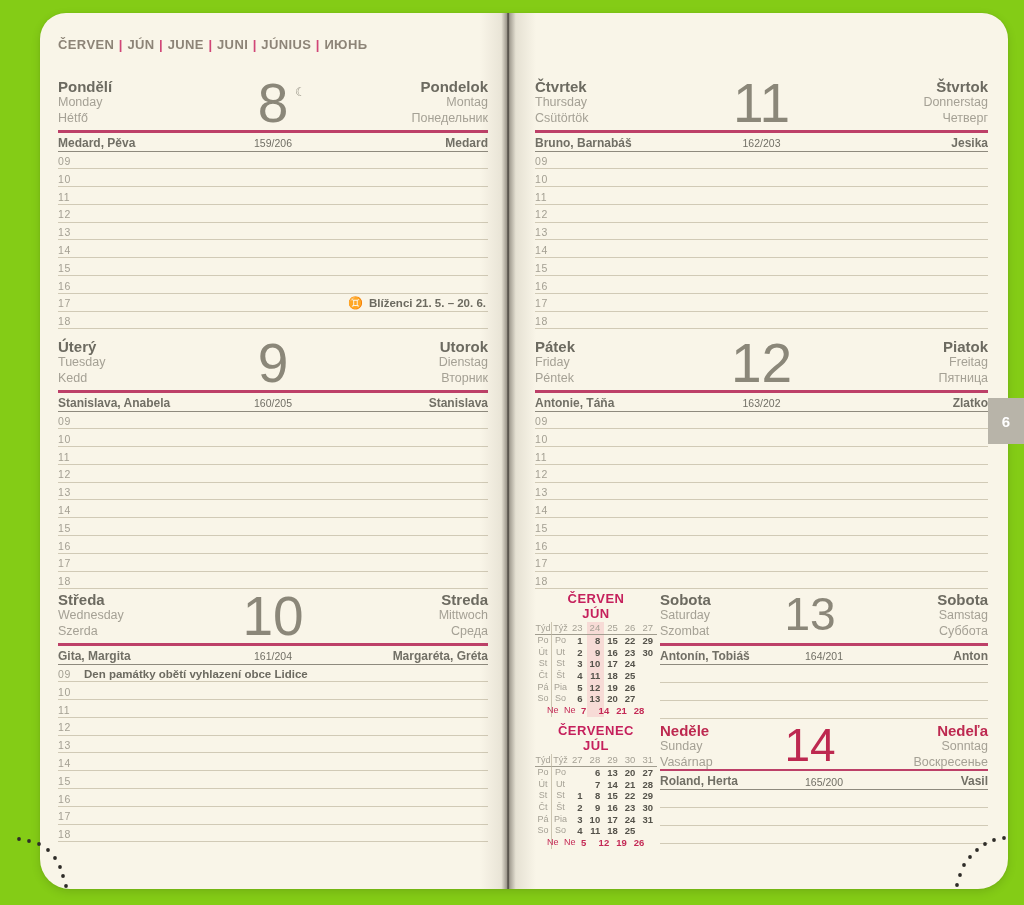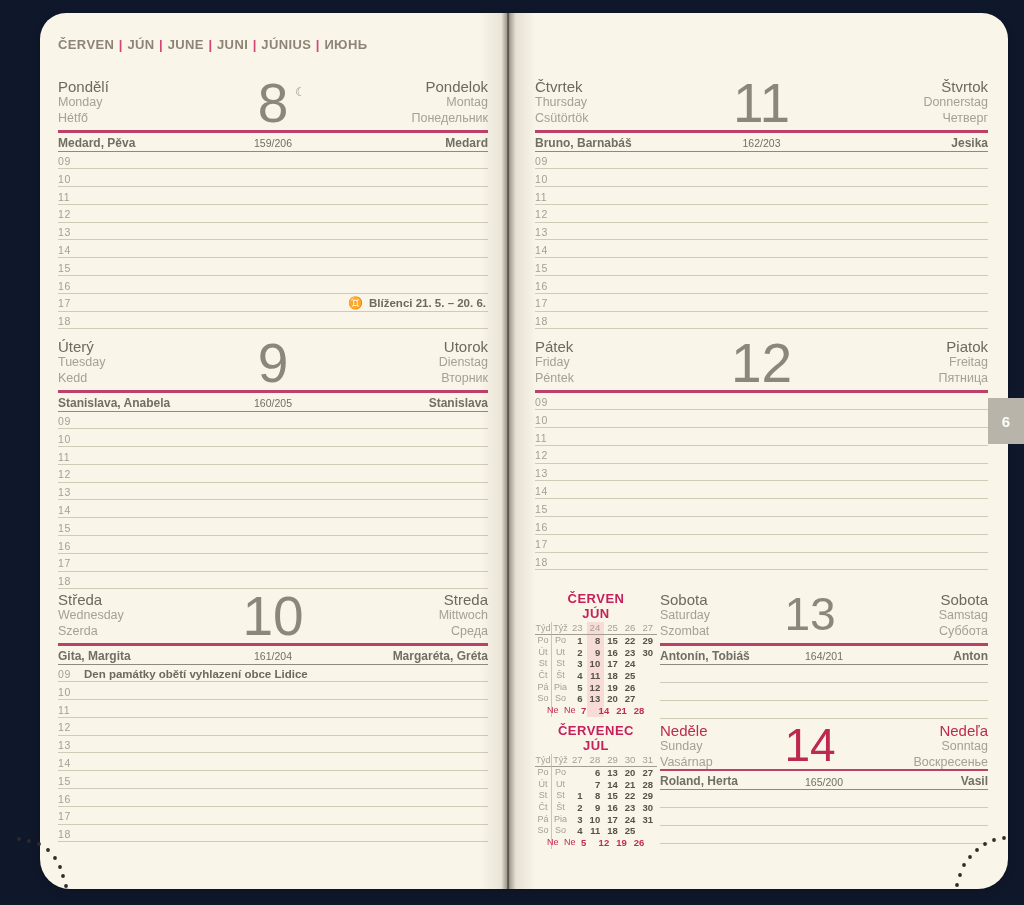--- a/index.html
+++ b/index.html
@@ -1,39 +1,39 @@
 <!DOCTYPE html>
 <html><head>
 <meta charset="utf-8">
 <style>
   * { box-sizing: border-box; margin: 0; padding: 0; }
   body { margin: 0; background: #fbfbf9; }
   .canvas {
     position: relative; width: 1024px; height: 905px; overflow: hidden;
-    background: #0f172a; font-family: "Liberation Sans", sans-serif;
+    background: #84cc16; font-family: "Liberation Sans", sans-serif;
   }
   .book {
     position: absolute; left: 40px; top: 13px; width: 968px; height: 876px;
     background: #f9f5e8; border-radius: 26px 26px 30px 30px;
     box-shadow: 0 3px 10px rgba(0,0,0,.13), 0 0 2px rgba(0,0,0,.08);
   }
   
   .page-strip { position: absolute; top: 24px; height: 16px; font-size: 13px; font-weight: bold;
     letter-spacing: .4px; color: #8d8477; white-space: nowrap; }
   .strip-left  { left: 18px; width: 430px; }
   .strip-right { left: 495px; width: 453px; text-align: right; }
   .sep { color: #d14677; padding: 0 4.5px; font-weight: bold; }
   
   .day-section { position: absolute; }
   .day-head { position: relative; height: 52px; }
   .day-head.h-sun { height: 46.5px; }
   .stack { position: absolute; top: 0; }
   .stack.sl { left: 0; text-align: left; }
   .stack.sr { right: 0; text-align: right; }
-  .primary { font-size: 15px; font-weight: normal; color: #6c6a60; line-height: 17px; }
+  .primary { font-size: 15px; font-weight: bold; color: #6c6a60; line-height: 17px; }
   .sec { font-size: 12.5px; color: #a5a195; line-height: 15.5px; }
   .red { color: #bd2950 !important; }
   .big-num { position: absolute; left: 50%; transform: translateX(-50%); top: -3px;
     font-size: 55px; line-height: 56px; color: #8b8779; }
   .compact .big-num { font-size: 46px; line-height: 48px; transform: translateX(-50%) translateX(-14px); top: -1px; }
   .moon { position: absolute; left: calc(50% + 22px); top: 7px; font-size: 12px; color: #8b8779; }
   .accent-rule { height: 2.5px; background: #bd4068; }
   .name-row { position: relative; height: 19px; border-bottom: 1px solid #8e8a7e;
     font-size: 12px; color: #716f65; }
   .nd-left { position: absolute; left: 0; top: 3px; font-weight: bold; }
@@ -301,20 +301,25 @@
               <div class="sec">Péntek</div>
             </div>
             <div class="big-num">12</div>
             <div class="stack sr">
               <div class="primary">Piatok</div>
               <div class="sec">Freitag</div>
               <div class="sec">Пятница</div>
             </div>
           </div>
           <div class="accent-rule"></div>
+          <div class="name-row">
+            <span class="nd-left">Antonie, Táňa</span>
+            <span class="nd-center">163/202</span>
+            <span class="nd-right">Zlatko</span>
+          </div>
           <div class="rows">
             <div class="hour-row">
               <span class="hour-label">09</span>
             </div>
             <div class="hour-row">
               <span class="hour-label">10</span>
             </div>
             <div class="hour-row">
               <span class="hour-label">11</span>
             </div>

